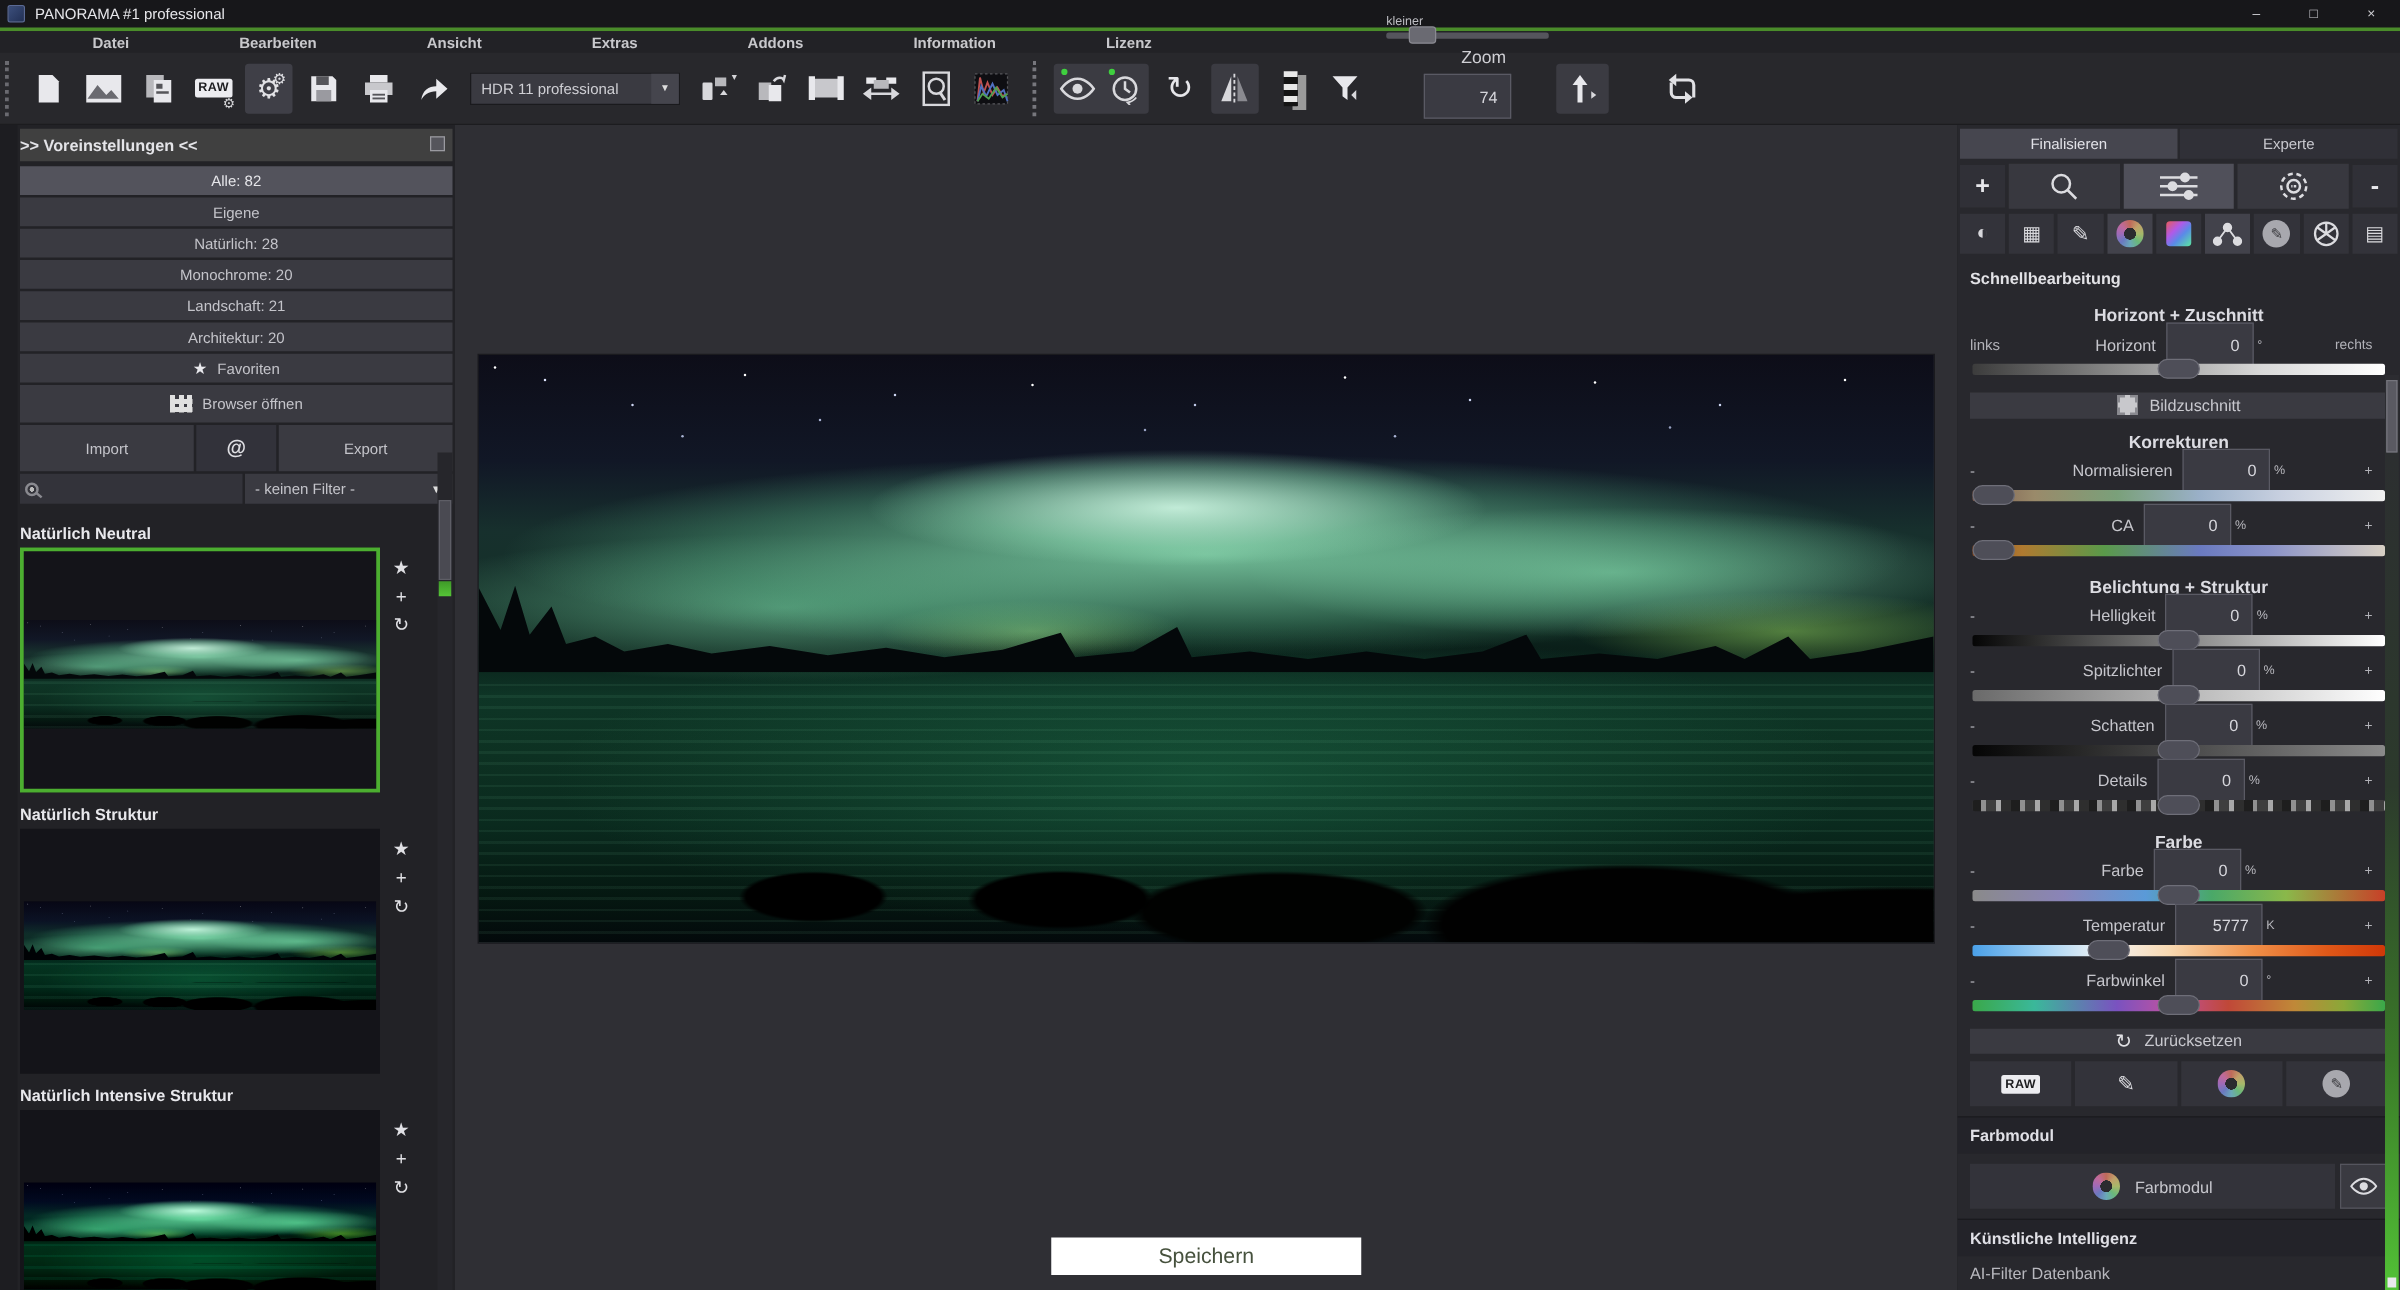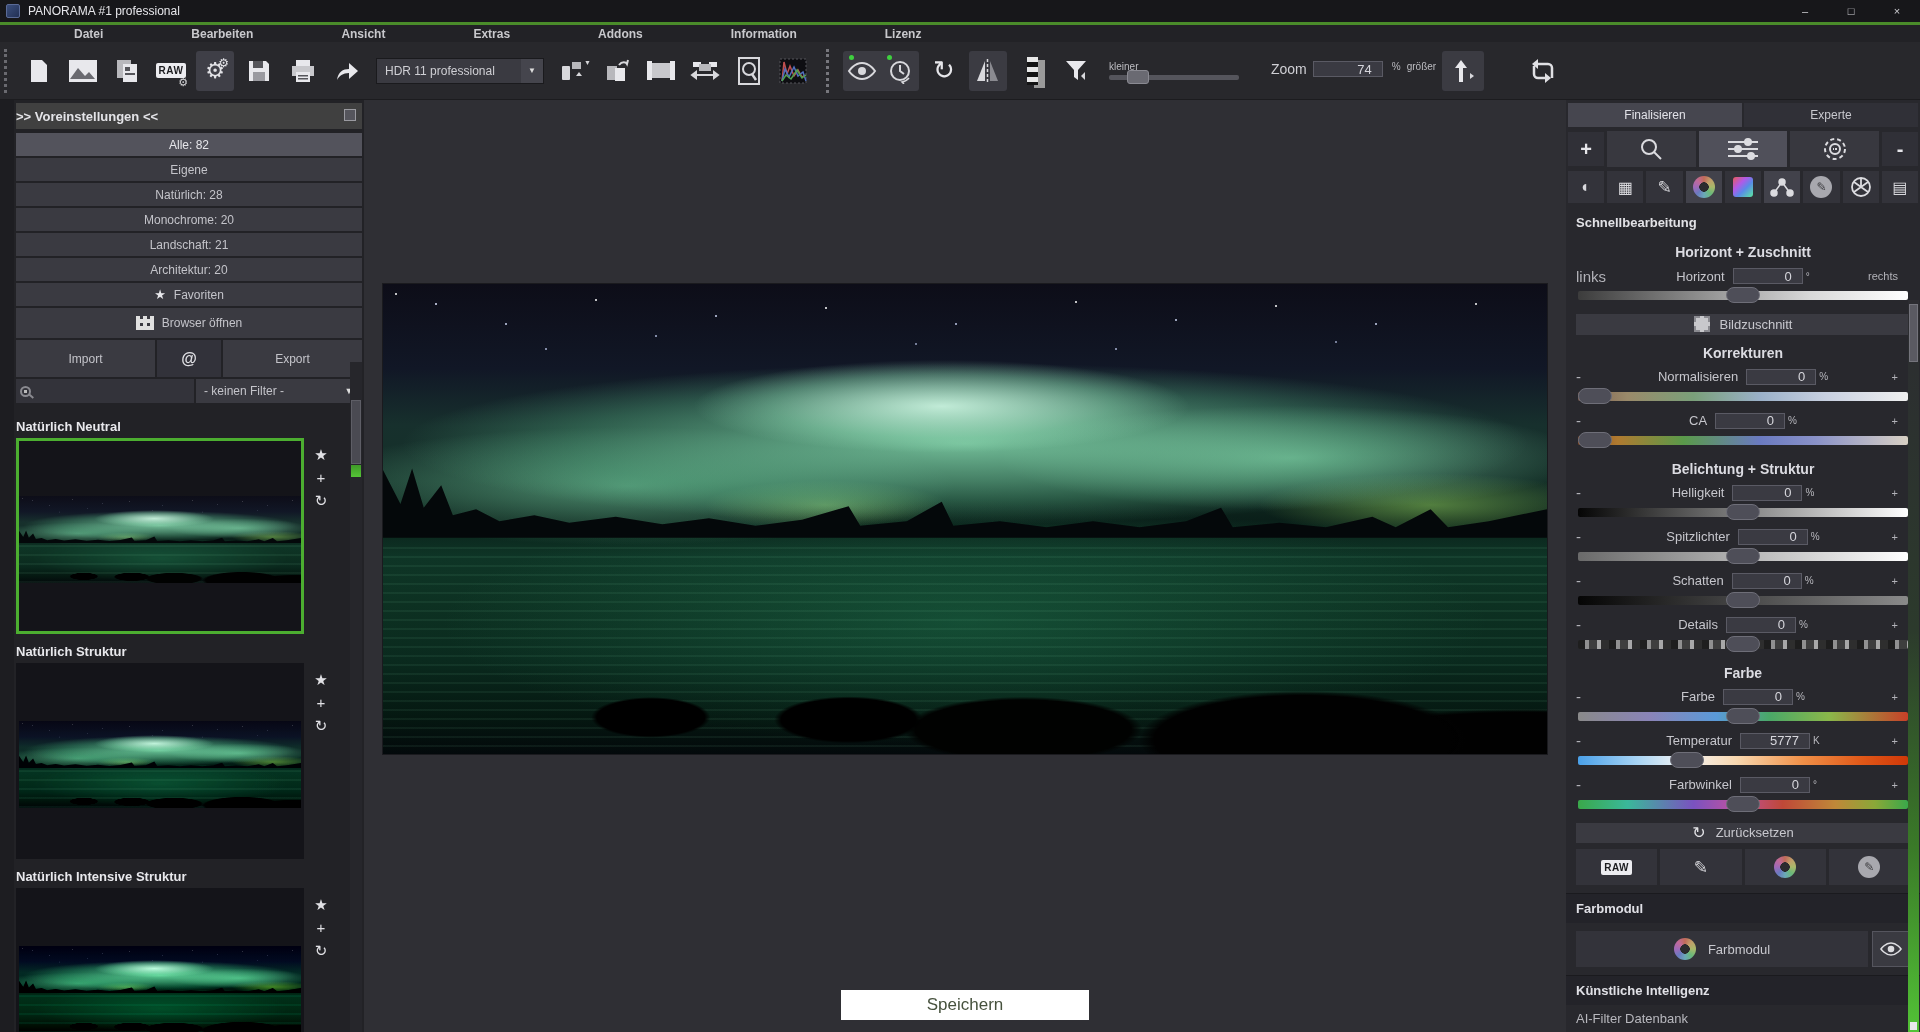--- a/index.html
+++ b/index.html
@@ -26,26 +26,26 @@
   .tb-box{background:#3b3b42;border-radius:3px;display:flex;align-items:center;}
   .green-dot{position:absolute;top:4px;left:6px;width:5px;height:5px;border-radius:50%;background:#3fd03f;}
   .raw-badge{background:#ececf0;color:#1c1c1f;font-weight:bold;font-size:10px;padding:2px 3px;border-radius:2px;letter-spacing:.5px;position:relative;}
   .gear-big{font-size:22px;color:#e2e2e6;}
   .gear-small{position:absolute;top:5px;right:5px;font-size:12px;color:#e2e2e6;}
   .tb-dropdown{width:168px;height:26px;background:#3a3a41;border:1px solid #1a1a1d;display:flex;align-items:center;margin:0 4px;}
   .tb-dropdown .txt{flex:1;padding-left:8px;color:#cfcfd4;font-size:12px;white-space:nowrap;overflow:hidden;}
   .tb-dropdown .arr{width:22px;height:100%;background:#45454d;display:flex;align-items:center;justify-content:center;font-size:8px;color:#ddd;}
   .tb-sep{width:3px;height:44px;border-left:3px dotted #77777d;margin:0 8px;}
   .checker{width:11px;height:28px;background:repeating-linear-gradient(180deg,#e8e8e8 0 5px,#141414 5px 10px);box-shadow:7px 3px 0 0 #9a9a9a;}
-  .zoom-grp{display:flex;gap:6px;margin-left:8px;}
+  .zoom-grp{display:flex;align-items:center;gap:6px;margin-left:8px;flex-direction:column;}
   .small-lbl{font-size:10px;color:#bdbdc2;}
   .zoom-track{width:130px;height:5px;background:#55555c;border-radius:2px;position:relative;}
   .zoom-thumb{position:absolute;top:-5px;left:14%;width:22px;height:14px;background:#6a6a72;border:1px solid #8a8a92;border-radius:3px;}
   .zoom-lbl{font-size:14px;color:#cfcfd4;margin-left:26px;}
-  .val-box{background:#3a3a42;border:1px solid #5a5a64;color:#d6d6dc;min-width:70px;height:16px;display:flex;align-items:center;justify-content:flex-end;padding-right:10px;font-size:13px;}
+  .val-box{background:#3a3a42;border:1px solid #5a5a64;color:#d6d6dc;min-width:70px;height:36px;display:flex;align-items:center;justify-content:flex-end;padding-right:10px;font-size:13px;}
   .unit{font-size:10px;color:#b8b8be;margin-left:3px;}
 
   
   .main{display:flex;height:932px;}
 
   
   .sidebar{width:364px;background:#222226;display:flex;flex-direction:column;position:relative;padding-left:16px;overflow:hidden;}
   .side-gutter{position:absolute;left:0;top:0;bottom:0;width:14px;background:#1d1d21;}
   .side-header{height:26px;background:#404040;display:flex;align-items:center;justify-content:flex-start;color:#e4e4e8;font-weight:bold;font-size:13px;position:relative;margin:3px 2px 4px 0;}
   .pin-icon{position:absolute;right:6px;top:6px;width:12px;height:12px;border:1px solid #9a9aa0;background:#55555c;}
@@ -121,21 +121,21 @@
   .mini-btn{flex:1;height:32px;background:#33333a;display:flex;align-items:center;justify-content:center;color:#d8d8dc;font-size:16px;}
   .mini-btn.hl{background:#42424b;}
   .wheel{width:22px;height:22px;border-radius:50%;background:radial-gradient(circle,#2b2b2f 0 30%,transparent 31%),conic-gradient(#c06a5a,#c0a06a,#a8b86a,#6ab87a,#6aa8b8,#6a7ac0,#a06ab8,#c06a9a,#c06a5a);}
   .cube{width:20px;height:20px;border-radius:3px;background:linear-gradient(135deg,#e85a5a 0%,#b05ae8 35%,#5a8ae8 60%,#5ae8a0 100%);}
   .graycirc{width:22px;height:22px;border-radius:50%;background:#a8a8ae;display:flex;align-items:center;justify-content:center;color:#3a3a3e;font-size:12px;}
 
   .qe-title{font-weight:bold;color:#e2e2e6;font-size:13px;padding:12px 10px 4px 10px;}
   .sec-title{font-weight:bold;color:#dcdce2;font-size:14px;text-align:center;padding:10px 0 2px 0;}
   .slider-block{padding:2px 10px 0 10px;}
   .lbl-row{position:relative;height:24px;display:flex;align-items:center;justify-content:center;}
-  .lbl-row .side-l{position:absolute;left:0;font-size:15px;color:#b2b2b8;}
+  .lbl-row .side-l{position:absolute;left:0;font-size:12px;color:#b2b2b8;}
   .lbl-row .side-r{position:absolute;right:12px;font-size:11px;color:#b2b2b8;}
   .lbl-row .slbl{color:#c6c6cc;font-size:13px;margin-right:8px;}
   .track{position:relative;height:9px;border-radius:2px;margin:3px 2px 6px 2px;}
   .handle{position:absolute;top:-4px;width:34px;height:16px;background:#4e4e58;border:1px solid #6e6e78;border-radius:8px;margin-left:-17px;}
   .tk-hor{background:linear-gradient(90deg,#3c3c3c,#8a8a8a 35%,#d8d8d8 70%,#fff);}
   .tk-norm{background:linear-gradient(90deg,#7a5a4e,#9a8a6a 15%,#7aa07a 35%,#9ab0c8 55%,#c8d0e0 75%,#f0f0f0);}
   .tk-ca{background:linear-gradient(90deg,#8a4a20,#b07a30 12%,#5a9a4a 32%,#6a7ac0 55%,#8a92c8 72%,#d8d0c4);}
   .tk-hell{background:linear-gradient(90deg,#050505,#fff);}
   .tk-spitz{background:linear-gradient(90deg,#6a6a6a,#fff);}
   .tk-schat{background:linear-gradient(90deg,#050505,#8a8a8a);}

